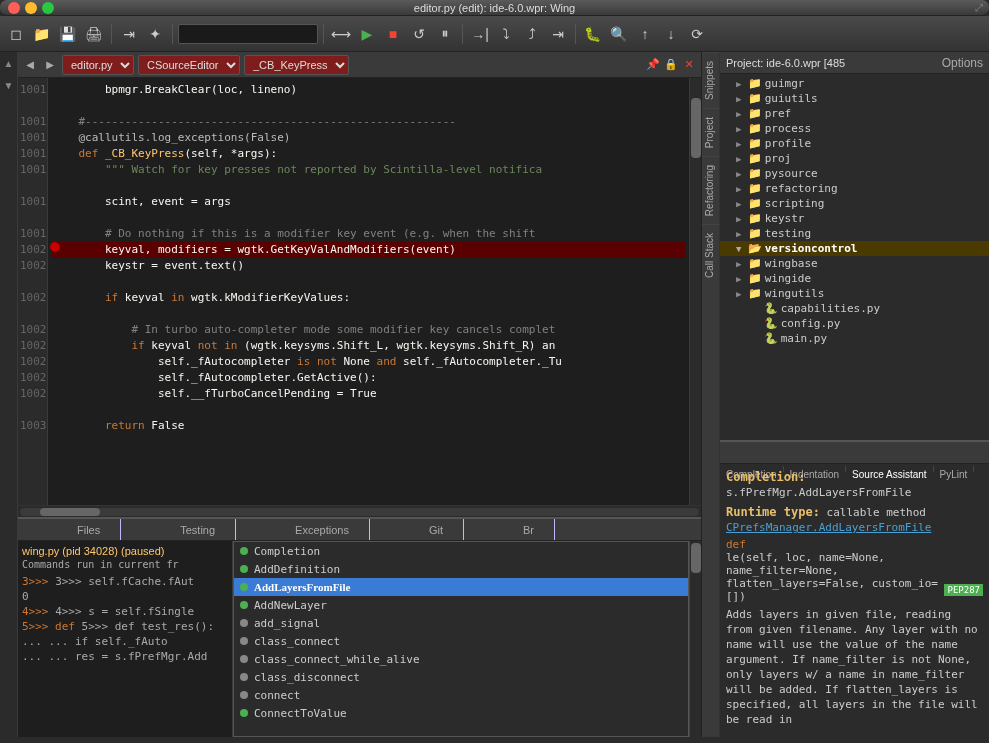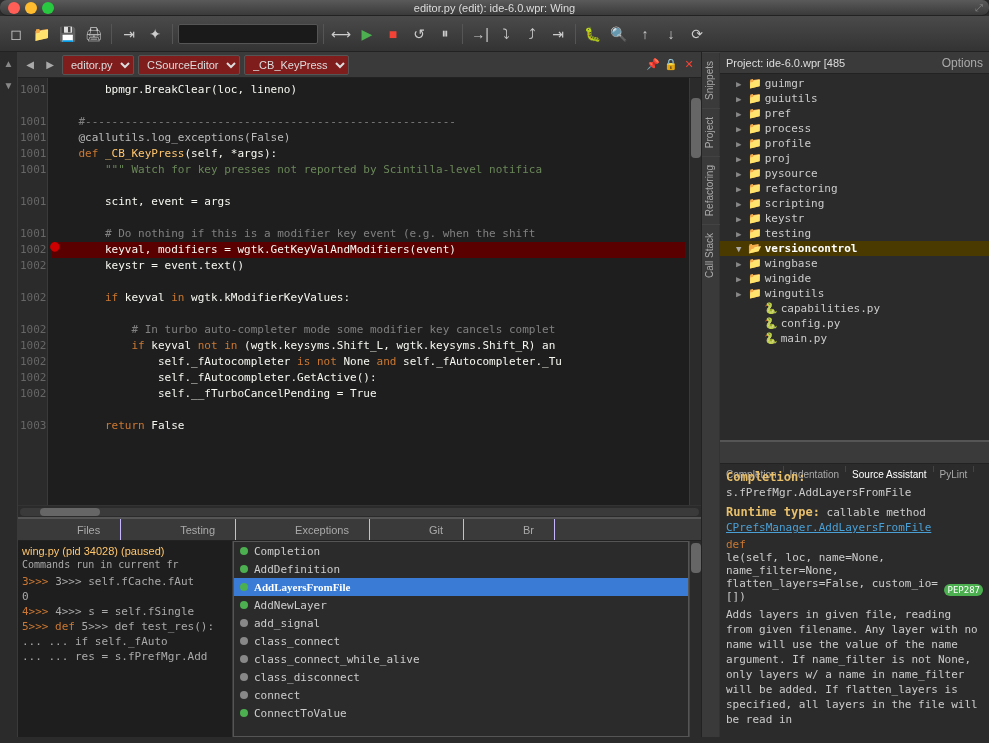--- a/index.html
+++ b/index.html
@@ -112,21 +112,21 @@
     #source-tabs { height: 22px; background: #3a3a3a; display: flex; border-bottom: 1px solid #222; }
     .stab { padding: 3px 6px; font-size: 10px; color: #aaa; cursor: pointer; border-right: 1px solid #444; font-family: sans-serif; margin-top: 24px; }
     .stab.active { background: #2b2b2b; color: #fff; }
     #source-content { flex: 1; padding: 6px; overflow: hidden; font-size: 11px; }
     .sc-label { color: #e8bf6a; font-weight: bold; font-size: 12px; }
     .sc-value { color: #ccc; font-size: 11px; }
     .sc-link { color: #4a9fd5; text-decoration: underline; cursor: pointer; }
     .sc-def { color: #cc7832; }
     .sc-method { color: #ffc66d; }
     .sc-body { color: #ccc; font-size: 11px; line-height: 15px; margin-top: 4px; }
-    .pep-badge { background: #4caf50; color: #fff; font-size: 9px; padding: 1px 3px; border-radius: 6px; margin-left: 4px; }
+    .pep-badge { background: #4caf50; color: #fff; font-size: 9px; padding: 1px 3px; border-radius: 0; margin-left: 4px; }
 
     
     #editor-hscroll { height: 12px; background: #2b2b2b; border-top: 1px solid #333; display: flex; align-items: center; }
     .hscroll-track { flex: 1; height: 8px; background: #3a3a3a; margin: 0 2px; border-radius: 4px; position: relative; }
     .hscroll-thumb { width: 60px; height: 8px; background: #666; border-radius: 4px; position: absolute; left: 20px; }
   </style>
 </head>
 <body>
 
 <div id="titlebar">

